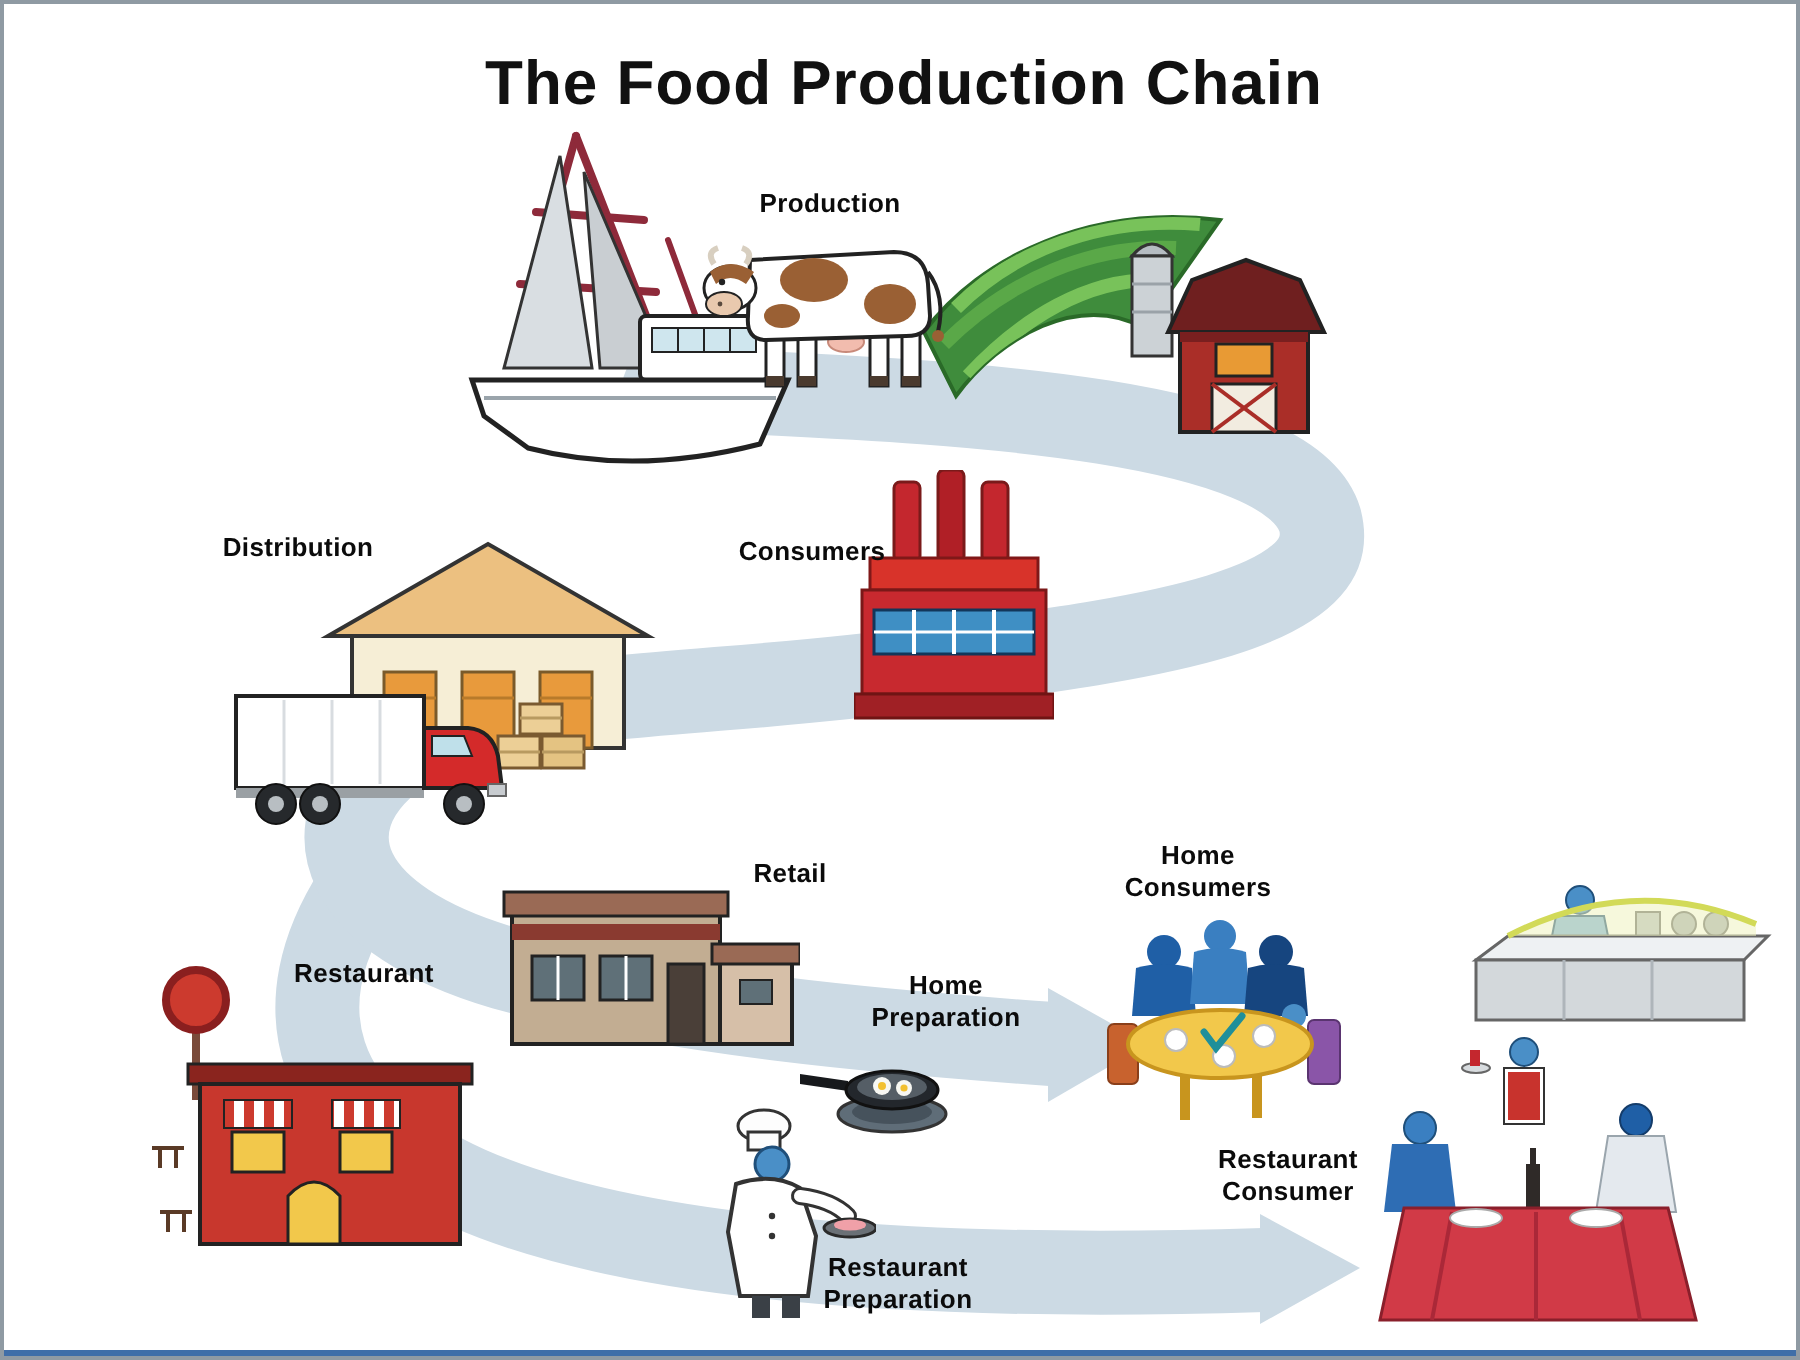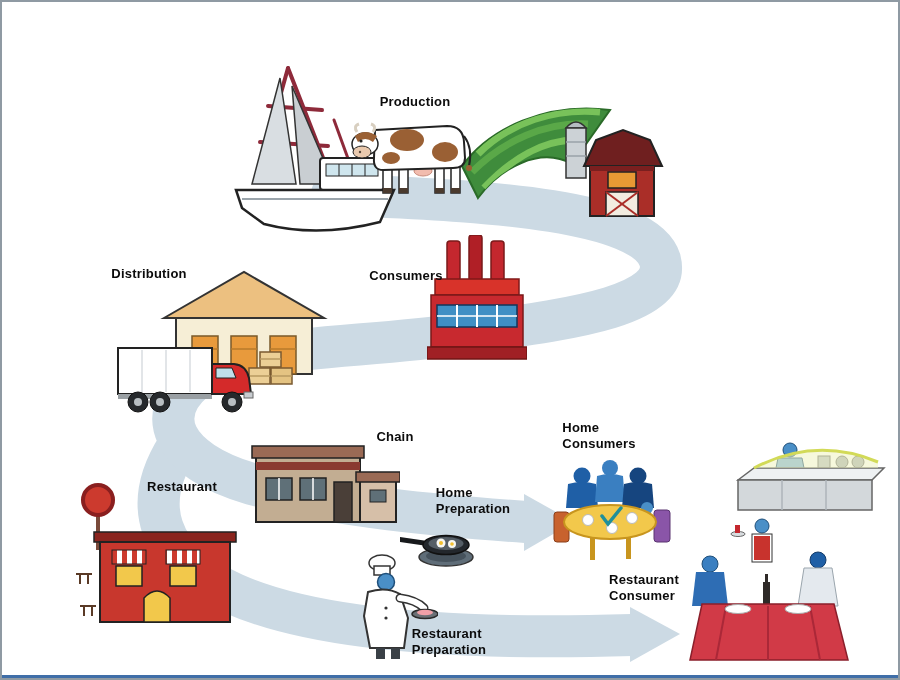--- a/index.html
+++ b/index.html
@@ -8,21 +8,21 @@
     background:#fff;border:2px solid #8f9aa3;box-sizing:border-box;overflow:hidden;
     font-family:"Liberation Sans", sans-serif;
   }
   .bottom-accent{position:absolute;left:0;right:0;bottom:0;height:3px;background:#3f6ea8;}
   .title{
     position:absolute;left:450px;top:22px;transform:translateX(-50%);
     font-size:31px;font-weight:bold;color:#111;white-space:nowrap;letter-spacing:.5px;
   }
   .label{
     position:absolute;transform:translateX(-50%);
-    font-size:13px;font-weight:bold;color:#0b0b0b;text-align:left;
+    font-size:13px;font-weight:bold;color:#0b0b0b;text-align:center;
     line-height:1.25;white-space:pre-line;letter-spacing:.2px;
   }
   .flow{position:absolute;left:0;top:0;}
   .illus{position:absolute;}
   svg{display:block;}
 </style>
 </head>
 <body>
 
 <div class="canvas">
@@ -322,26 +322,27 @@
       <line x1="124" y1="92" x2="134" y2="146" stroke="#aa2838" stroke-width="2"></line>
       <line x1="82" y1="92" x2="82" y2="146" stroke="#aa2838" stroke-width="2"></line>
       <ellipse cx="52" cy="95" rx="13" ry="4.5" fill="#fff" stroke="#aaa"></ellipse>
       <ellipse cx="112" cy="95" rx="13" ry="4.5" fill="#fff" stroke="#aaa"></ellipse>
     </svg>
   </div>
 
   <div class="label" style="left:413px;top:92px">Production</div>
   <div class="label" style="left:404px;top:266px">Consumers</div>
   <div class="label" style="left:147px;top:264px">Distribution</div>
-  <div class="label" style="left:393px;top:427px">Chain</div>
+  <div class="label" style="left:393px;top:427px">Retail</div>
   <div class="label" style="left:597px;top:418px">Home
 Consumers</div>
   <div class="label" style="left:180px;top:477px">Restaurant</div>
   <div class="label" style="left:471px;top:483px">Home
 Preparation</div>
   <div class="label" style="left:642px;top:570px">Restaurant
 Consumer</div>
   <div class="label" style="left:447px;top:624px">Restaurant
 Preparation</div>
 
+  <h1 class="title" style="margin:0">The Food Production Chain</h1>
 
   <div class="bottom-accent"></div>
 </div>
 
 </body></html>

